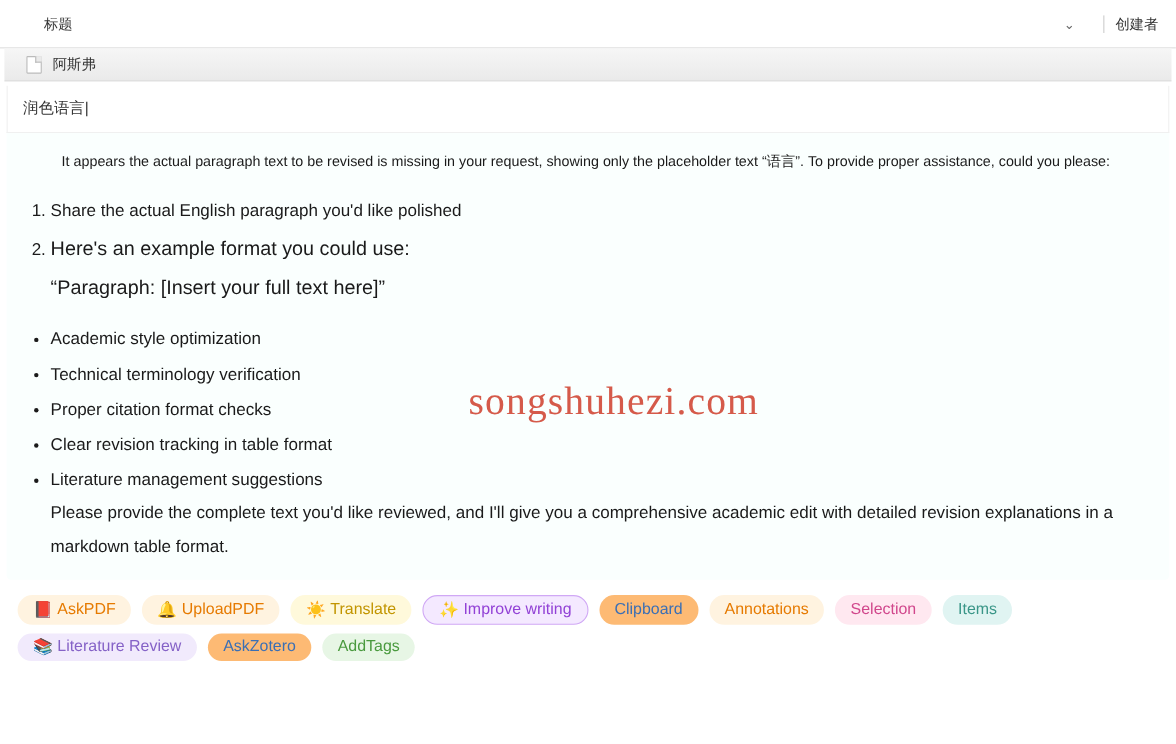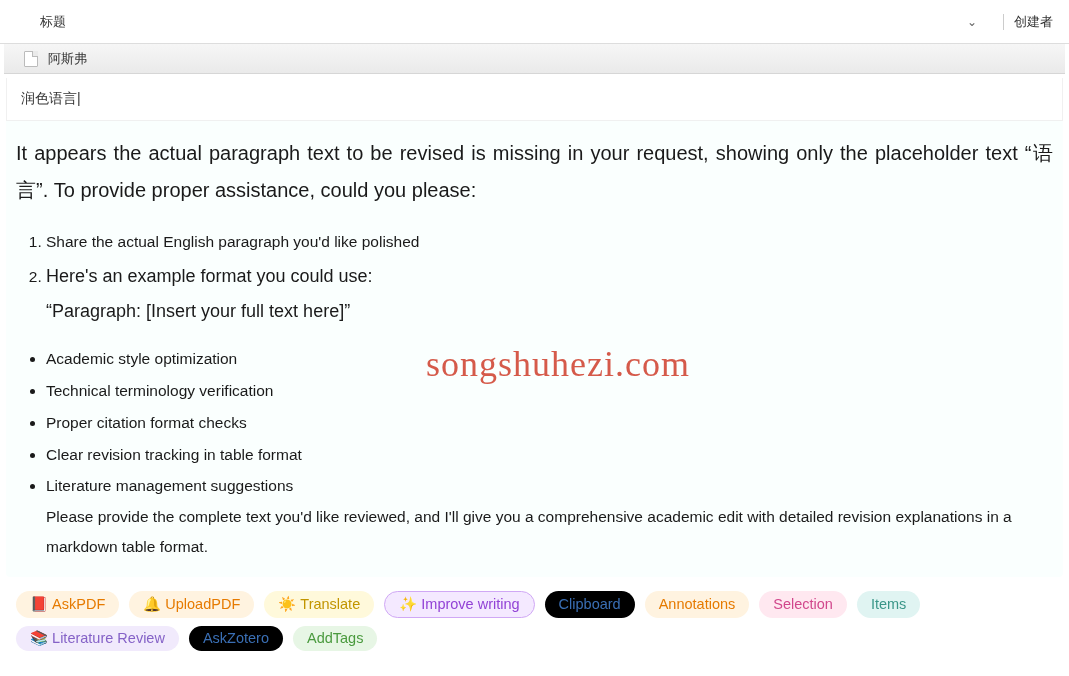--- a/index.html
+++ b/index.html
@@ -40,21 +40,21 @@
       border: 1px solid #f0f0f0; border-top: none;
       background: #fff;
     }
     .input-field { font-size: 14px; color: #333; border: none; outline: none; width: 100%; }
     .content {
       margin: 0 6px; padding: 14px 10px 14px 10px;
       background: #fafffe;
       border-bottom-left-radius: 4px; border-bottom-right-radius: 4px;
       position: relative;
     }
-    .intro { font-size: 20px; line-height: 1.85; text-align: justify; color: #1a1a1a; margin-bottom: 18px; }
+    .intro { font-size: 13px; line-height: 1.85; text-align: justify; color: #1a1a1a; margin-bottom: 18px; margin-left: 40px; }
     ol.main-list { padding-left: 30px; margin-bottom: 14px; }
     ol.main-list > li { font-size: 15.5px; line-height: 1.95; margin-bottom: 2px; color: #1a1a1a; }
     .sub-p { font-size: 18px; line-height: 1.95; color: #1a1a1a; }
     ul.bullet-list { padding-left: 30px; list-style: disc; }
     ul.bullet-list > li { font-size: 15.5px; line-height: 2.05; color: #1a1a1a; }
     .closing { font-size: 15.5px; line-height: 1.95; color: #1a1a1a; margin-top: 0; }
     .watermark {
       position: absolute; top: 222px; left: 420px;
       font-family: "SimSun", serif; font-size: 36px; color: #d55a4a;
       letter-spacing: 1px; pointer-events: none;
@@ -66,21 +66,21 @@
     .pill {
       display: inline-flex; align-items: center;
       padding: 4px 14px; border-radius: 16px;
       font-size: 14.5px; font-weight: 500; cursor: pointer;
       white-space: nowrap;
     }
     .pill .emoji { margin-right: 4px; }
     .p-orange { background: #fff3e0; color: #e67a00; }
     .p-yellow { background: #fff9db; color: #c29500; }
     .p-purple { background: #f4e9ff; color: #9242d6; border: 1px solid #d0a8f5; }
-    .p-blue   { background: #000000; color: #3a6fb5; }
+    .p-blue   { background: #fdba74; color: #3a6fb5; }
     .p-pink   { background: #ffe8f0; color: #d1478c; }
     .p-teal   { background: #e0f4f2; color: #3a9688; }
     .p-green  { background: #e7f6e5; color: #4a9a3e; }
     .p-purple2{ background: #f1eafc; color: #8562c7; }
     .dots {
       text-align: center; padding: 6px 0 10px;
     }
   </style>
 </head>
 <body>

